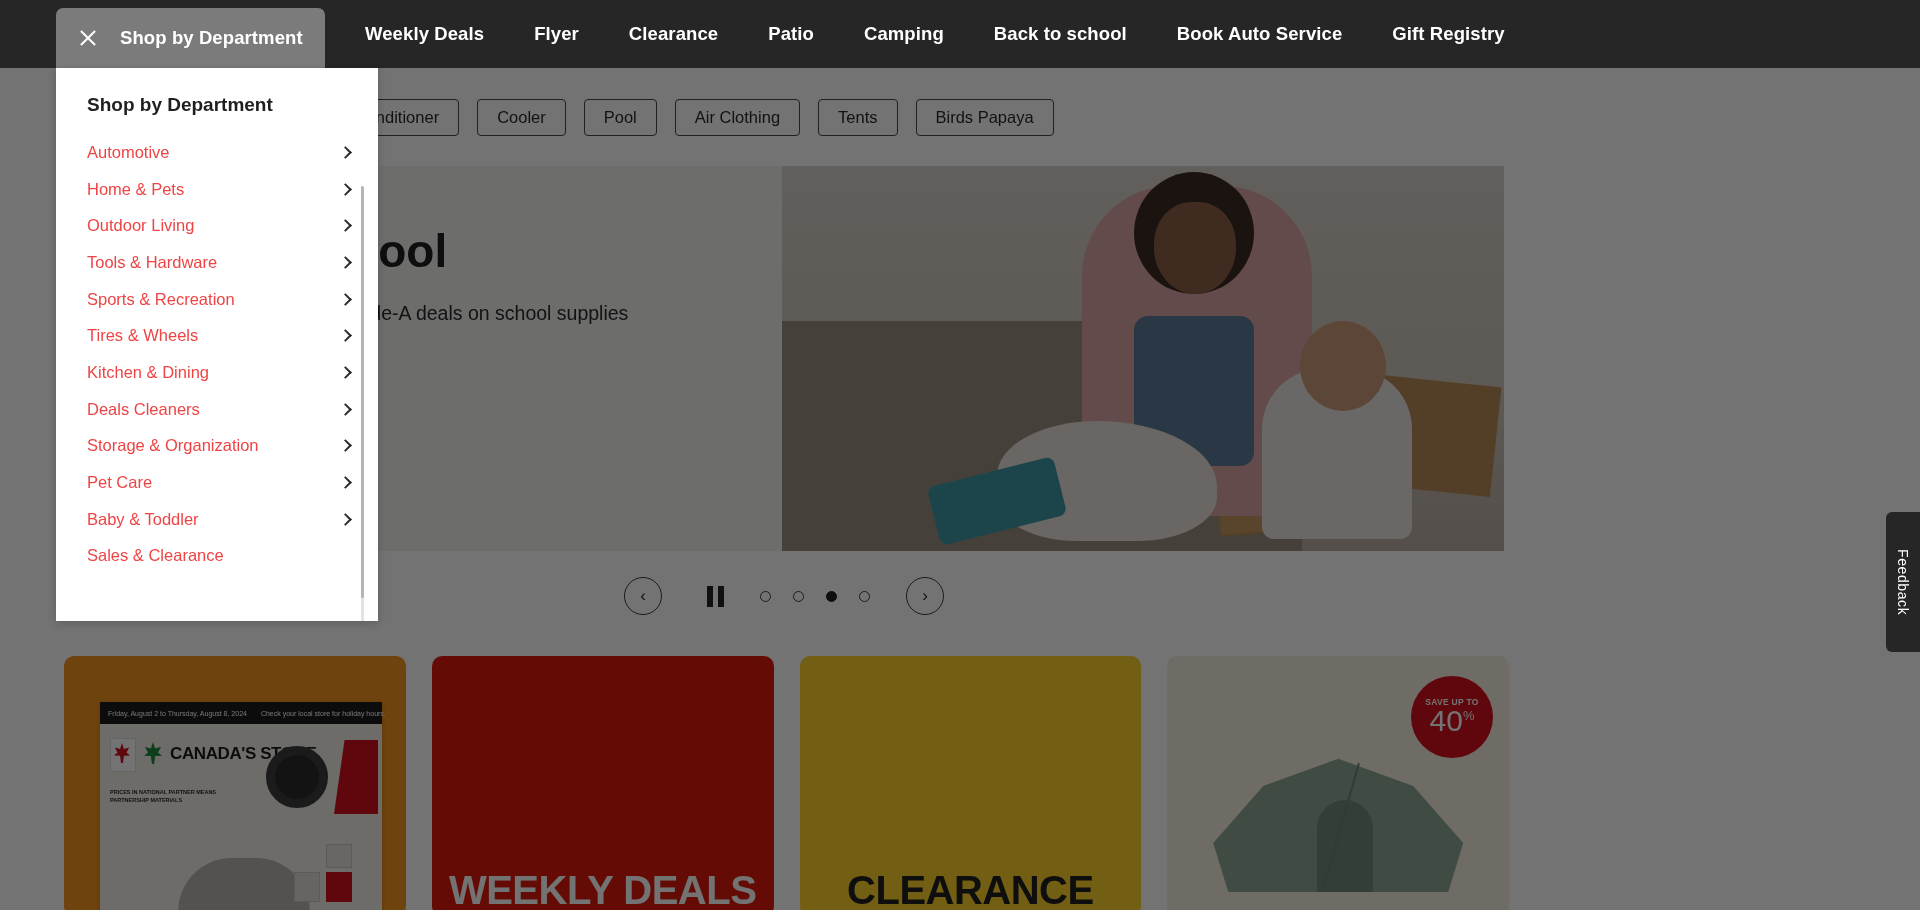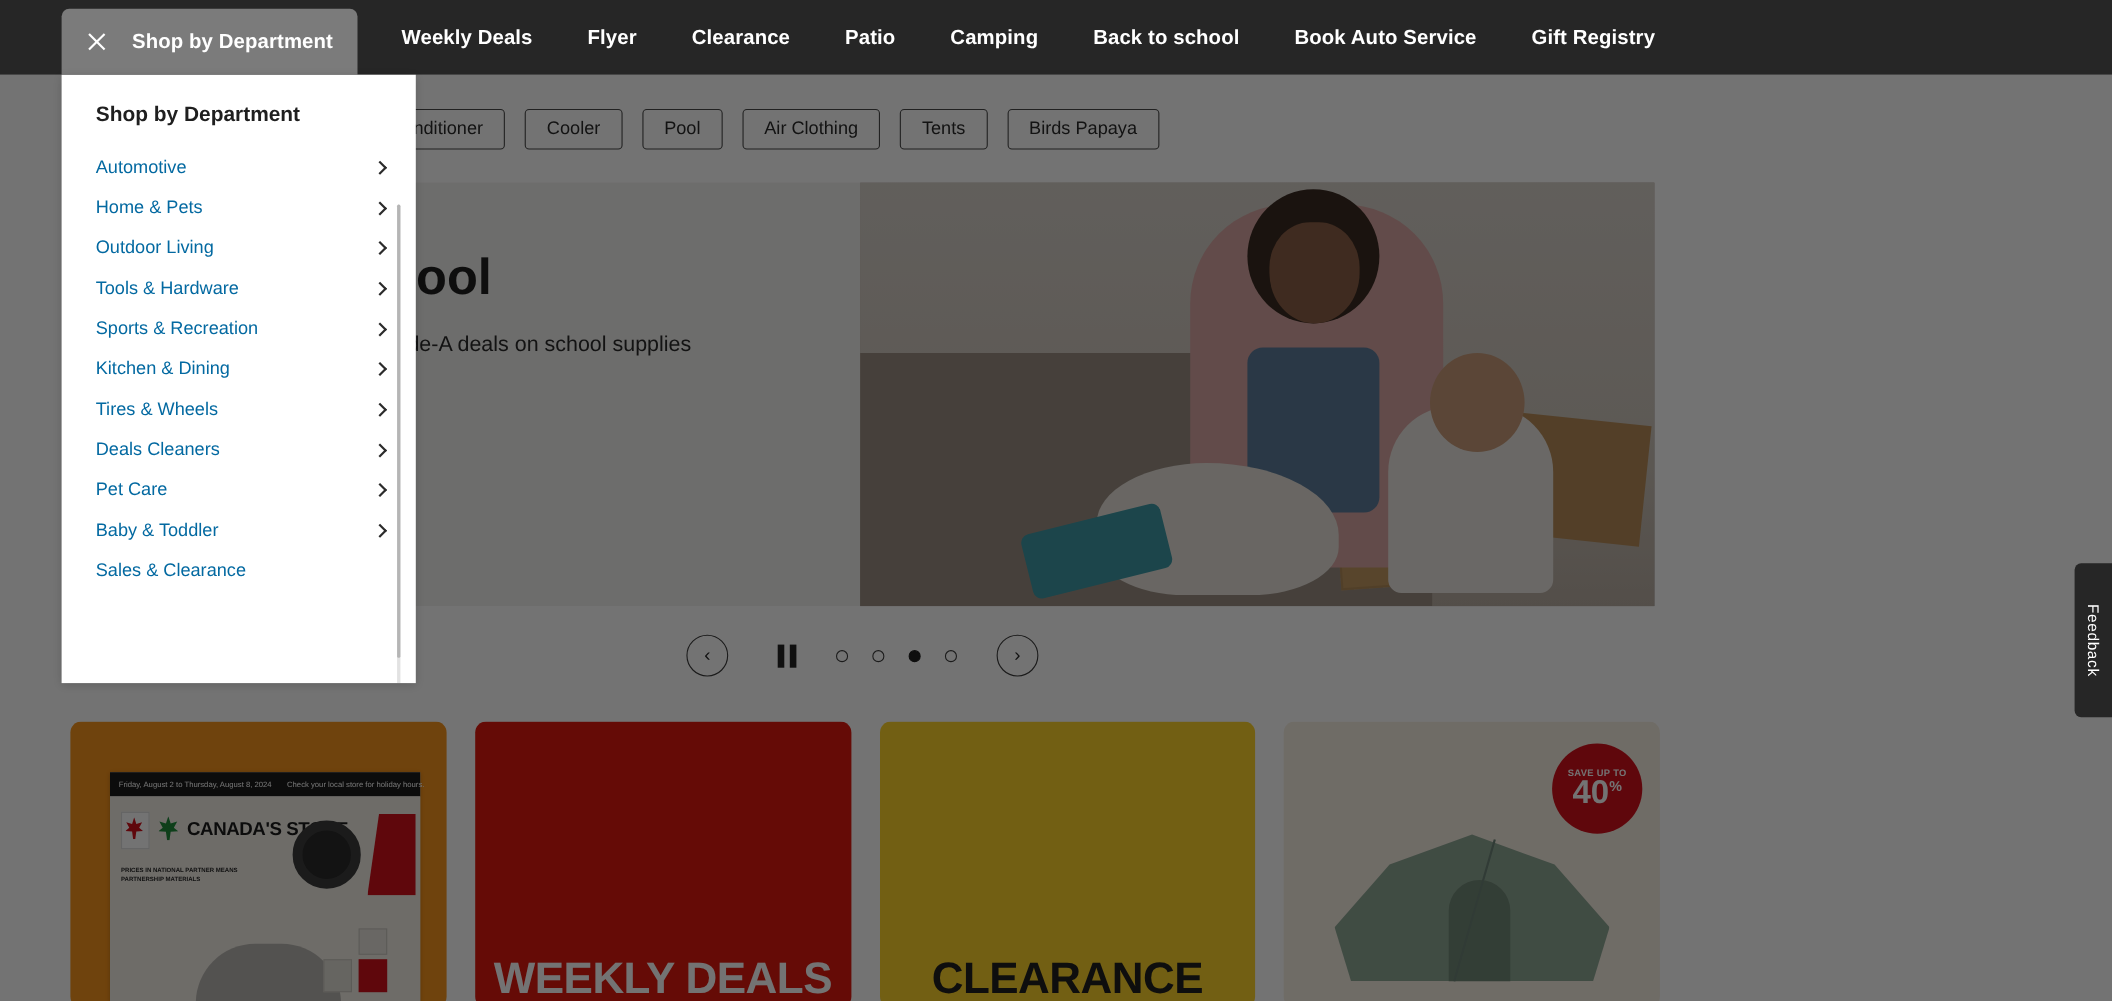--- a/index.html
+++ b/index.html
@@ -252,21 +252,21 @@
     position: absolute; left: 154px; bottom: 24px; width: 2px; height: 134px;
     background: #6d8478; transform: rotate(16deg); transform-origin: bottom;
   }
   .save-badge {
     position: absolute; right: 16px; top: 20px; width: 82px; height: 82px;
     border-radius: 50%; background: #d3111c; color: #fff;
     display: flex; flex-direction: column; align-items: center;
     justify-content: center; line-height: 1;
   }
   .save-badge .s1 { font-size: 8.5px; font-weight: 800; letter-spacing: .3px; }
-  .save-badge .s2 { font-size: 30px; font-weight: 700; margin-top: 0; }
+  .save-badge .s2 { font-size: 30px; font-weight: 400; margin-top: 0; }
   .save-badge .s2 sup { font-size: 13px; }
 
   
   .dept-panel {
     position: absolute; left: 56px; top: 68px;
     width: 322px; height: 553px;
     background: #ffffff; z-index: 60;
     box-shadow: 0 2px 8px rgba(0,0,0,.18);
     overflow: hidden;
   }
@@ -276,21 +276,21 @@
   }
   .dept-list {
     position: absolute; top: 66px; left: 0; right: 0; bottom: 0;
     overflow: hidden;
   }
   .dept-item {
     height: 36.7px; display: flex; align-items: center;
     padding: 0 22px 0 31px; cursor: pointer;
   }
   .dept-item-label {
-    font-size: 16.5px; color: #0369a1; flex: 1; white-space: nowrap;
+    font-size: 16.5px; color: #ef4444; flex: 1; white-space: nowrap;
   }
   .dept-chevron {
     width: 9px; height: 9px; border-right: 2px solid #2b2b2b;
     border-top: 2px solid #2b2b2b; transform: rotate(45deg);
     margin-right: 6px; flex: 0 0 auto;
   }
   .dept-scrollbar {
     position: absolute; right: 14px; top: 118px;
     width: 3.5px; height: 460px; background: #e2e2e2; border-radius: 2px;
   }
@@ -463,29 +463,33 @@
         </div>
         <div class="dept-item">
           <span class="dept-item-label">Tools &amp; Hardware</span>
           <span class="dept-chevron"></span>
         </div>
         <div class="dept-item">
           <span class="dept-item-label">Sports &amp; Recreation</span>
           <span class="dept-chevron"></span>
         </div>
         <div class="dept-item">
+          <span class="dept-item-label">Tires &amp; Wheels</span>
+          <span class="dept-chevron"></span>
+        </div>
+        <div class="dept-item">
           <span class="dept-item-label">Kitchen &amp; Dining</span>
           <span class="dept-chevron"></span>
         </div>
         <div class="dept-item">
-          <span class="dept-item-label">Tires &amp; Wheels</span>
-          <span class="dept-chevron"></span>
-        </div>
-        <div class="dept-item">
           <span class="dept-item-label">Deals Cleaners</span>
+          <span class="dept-chevron"></span>
+        </div>
+        <div class="dept-item">
+          <span class="dept-item-label">Storage &amp; Organization</span>
           <span class="dept-chevron"></span>
         </div>
         <div class="dept-item">
           <span class="dept-item-label">Pet Care</span>
           <span class="dept-chevron"></span>
         </div>
         <div class="dept-item">
           <span class="dept-item-label">Baby &amp; Toddler</span>
           <span class="dept-chevron"></span>
         </div>

